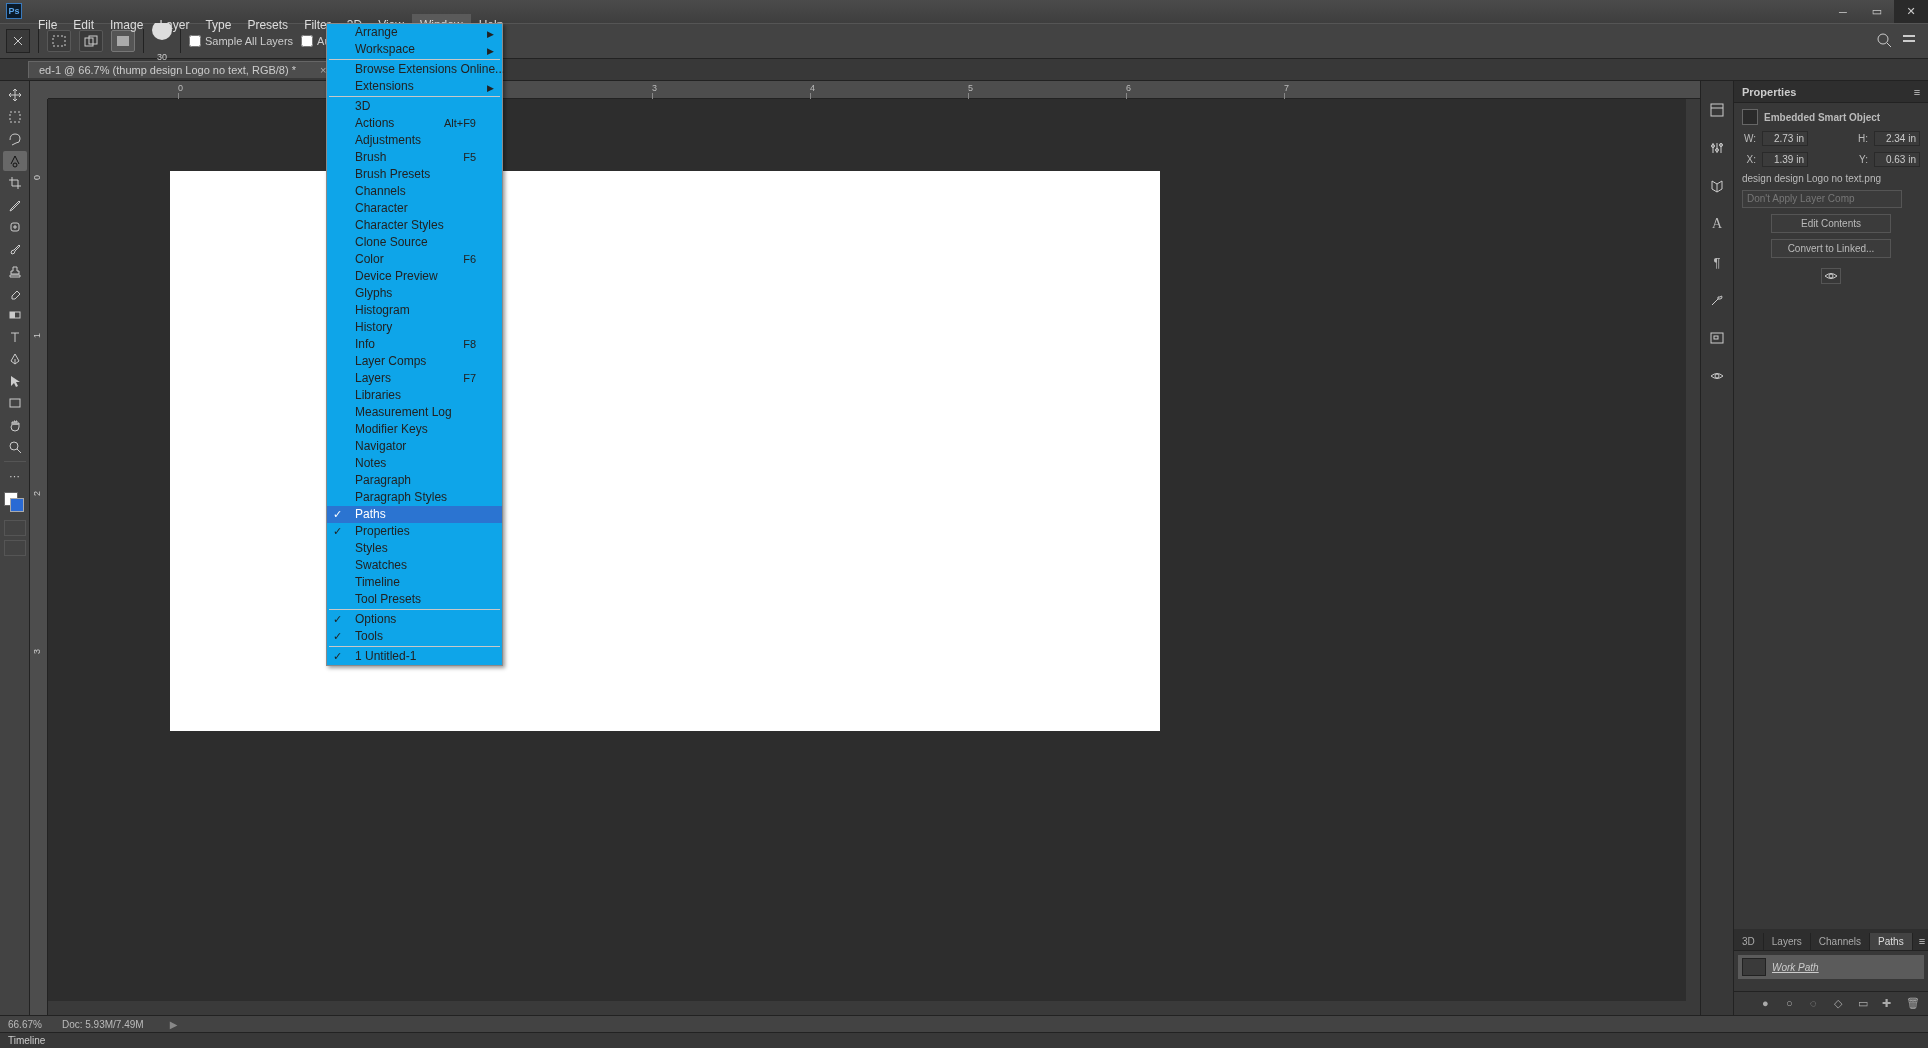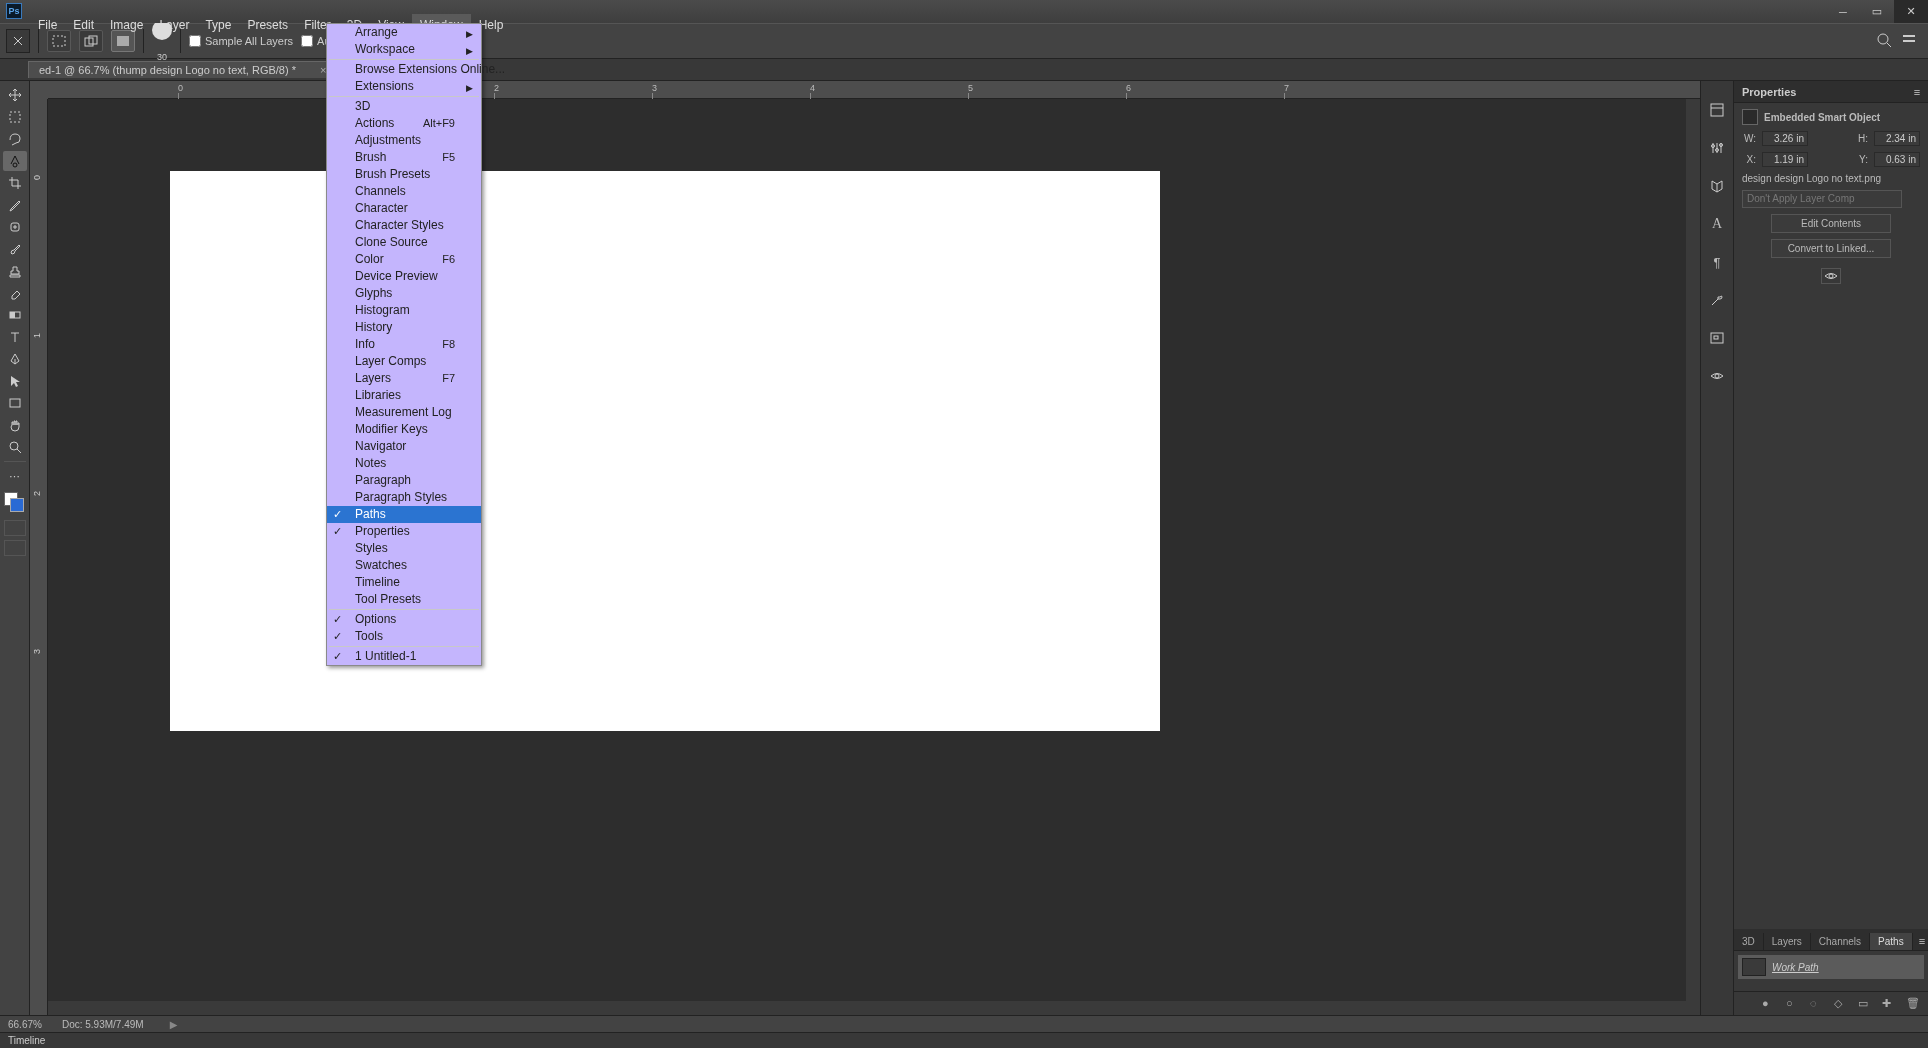--- a/index.html
+++ b/index.html
@@ -76,21 +76,21 @@
 .ptabs{ display:flex; height:22px; background:#2e2e2e; border-bottom:1px solid #222; align-items:flex-end;}
 .ptabs .pt{ padding:3px 8px; font-size:10px; color:#aaa; border-right:1px solid #222;}
 .ptabs .pt.active{ background:#434343; color:#ddd;}
 .pathsbody{ padding:4px; }
 .pathsbody .pathitem{ display:flex; align-items:center; gap:6px; background:#5b5b5b; padding:3px 4px; font-style:italic; font-size:10px;}
 .pathsbody .pathitem .thumb{ width:24px; height:18px; background:#3a3a3a; border:1px solid #222;}
 .pfoot{ height:24px; background:#383838; border-top:1px solid #222; display:flex; justify-content:flex-end; align-items:center; gap:10px; padding:0 8px;}
 .pfoot .fi{ width:14px; height:14px; color:#aaa;}
 
 
-.dropdown{ position:absolute; top:23px; left:326px; width:156px; background:#c4b5fd; border:1px solid #8a8a8a; box-shadow:2px 2px 4px rgba(0,0,0,.4); color:#222; z-index:100; font-size:12px;}
+.dropdown{ position:absolute; top:23px; left:326px; width:177px; background:#0ea5e9; border:1px solid #8a8a8a; box-shadow:2px 2px 4px rgba(0,0,0,.4); color:#222; z-index:100; font-size:12px;}
 .dropdown .sep{ height:1px; background:#c8c8c8; margin:1px 2px;}
 .dropdown .it{ position:relative; padding:1px 26px 1px 28px; line-height:15px; white-space:nowrap;}
 .dropdown .it .sc{ position:absolute; right:26px; font-size:11px;}
 .dropdown .it .sub{ position:absolute; right:8px; top:3px; font-size:9px;}
 .dropdown .it.hl{ background:#2b74d1; color:#fff;}
 .dropdown .it .chk{ position:absolute; left:6px; top:1px; font-size:11px; color:#222;}
 .dropdown .it.hl .chk{ color:#fff;}
 
 
 .statusbar{ position:absolute; left:0; bottom:16px; right:0; height:17px; background:#434343; border-top:1px solid #222; display:flex; align-items:center; gap:20px; padding-left:8px; font-size:10px; color:#bbb;}
@@ -400,28 +400,28 @@
       <span>Properties</span>
       <div class="pmenu">≡</div>
     </div>
     <div class="propbody">
       <div class="sobj">
         <div class="icon16"></div>
         <span>Embedded Smart Object</span>
       </div>
       <div class="row">
         <span class="lbl">W:</span>
-        <span class="val">3.26 in</span>
+        <span class="val">2.73 in</span>
         <span style="flex:1"></span>
         <span class="lbl">H:</span>
         <span class="val">2.34 in</span>
       </div>
       <div class="row">
         <span class="lbl">X:</span>
-        <span class="val">1.19 in</span>
+        <span class="val">1.39 in</span>
         <span style="flex:1"></span>
         <span class="lbl">Y:</span>
         <span class="val">0.63 in</span>
       </div>
       <div class="fname">design design Logo no text.png</div>
       <div class="dd">Don't Apply Layer Comp</div>
       <div class="btn">Edit Contents</div>
       <div class="btn">Convert to Linked...</div>
       <div class="eye">
           <svg width="14" height="10">

